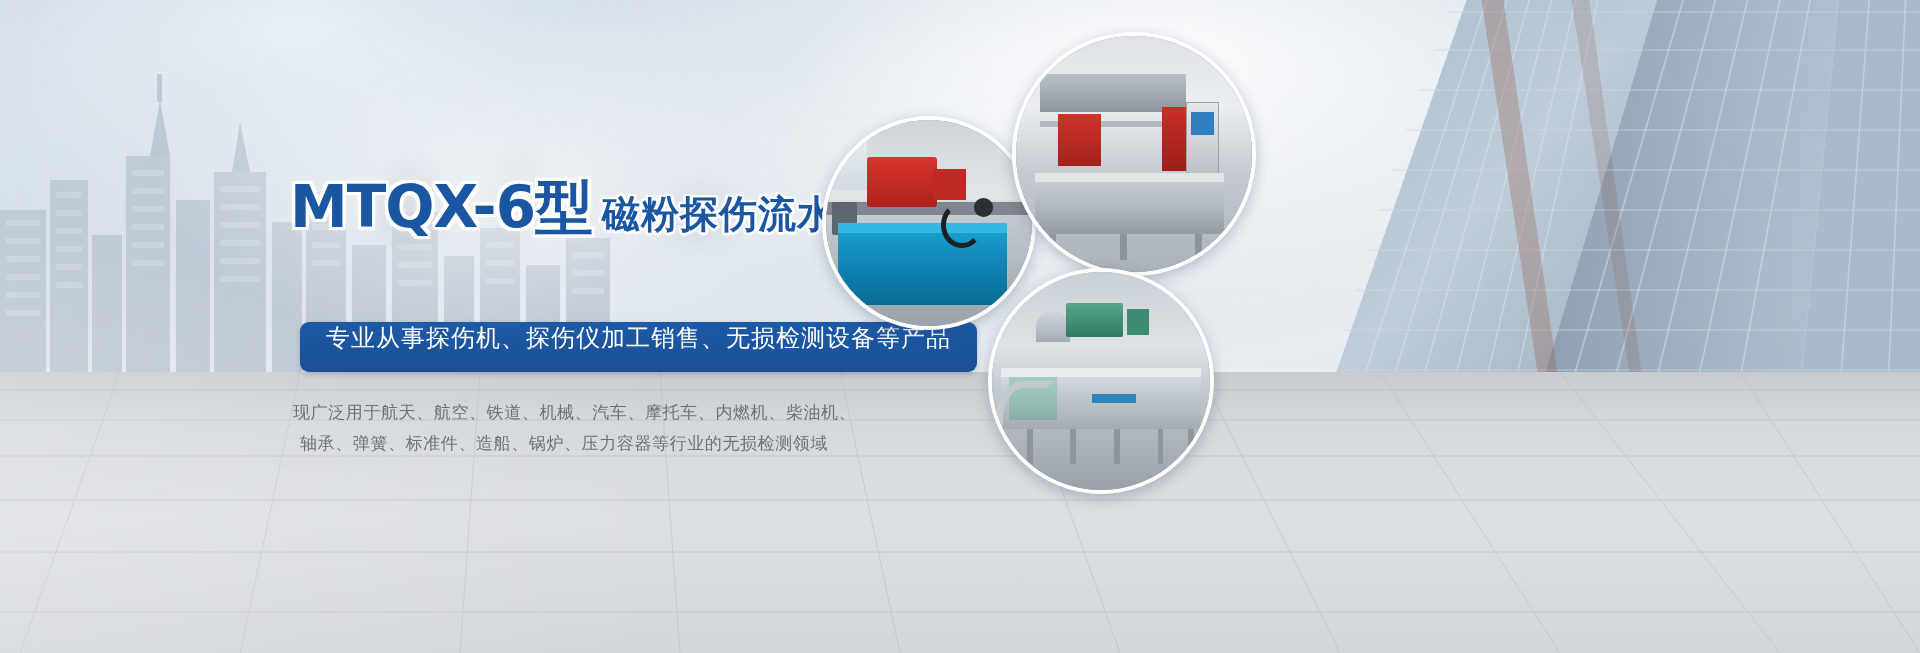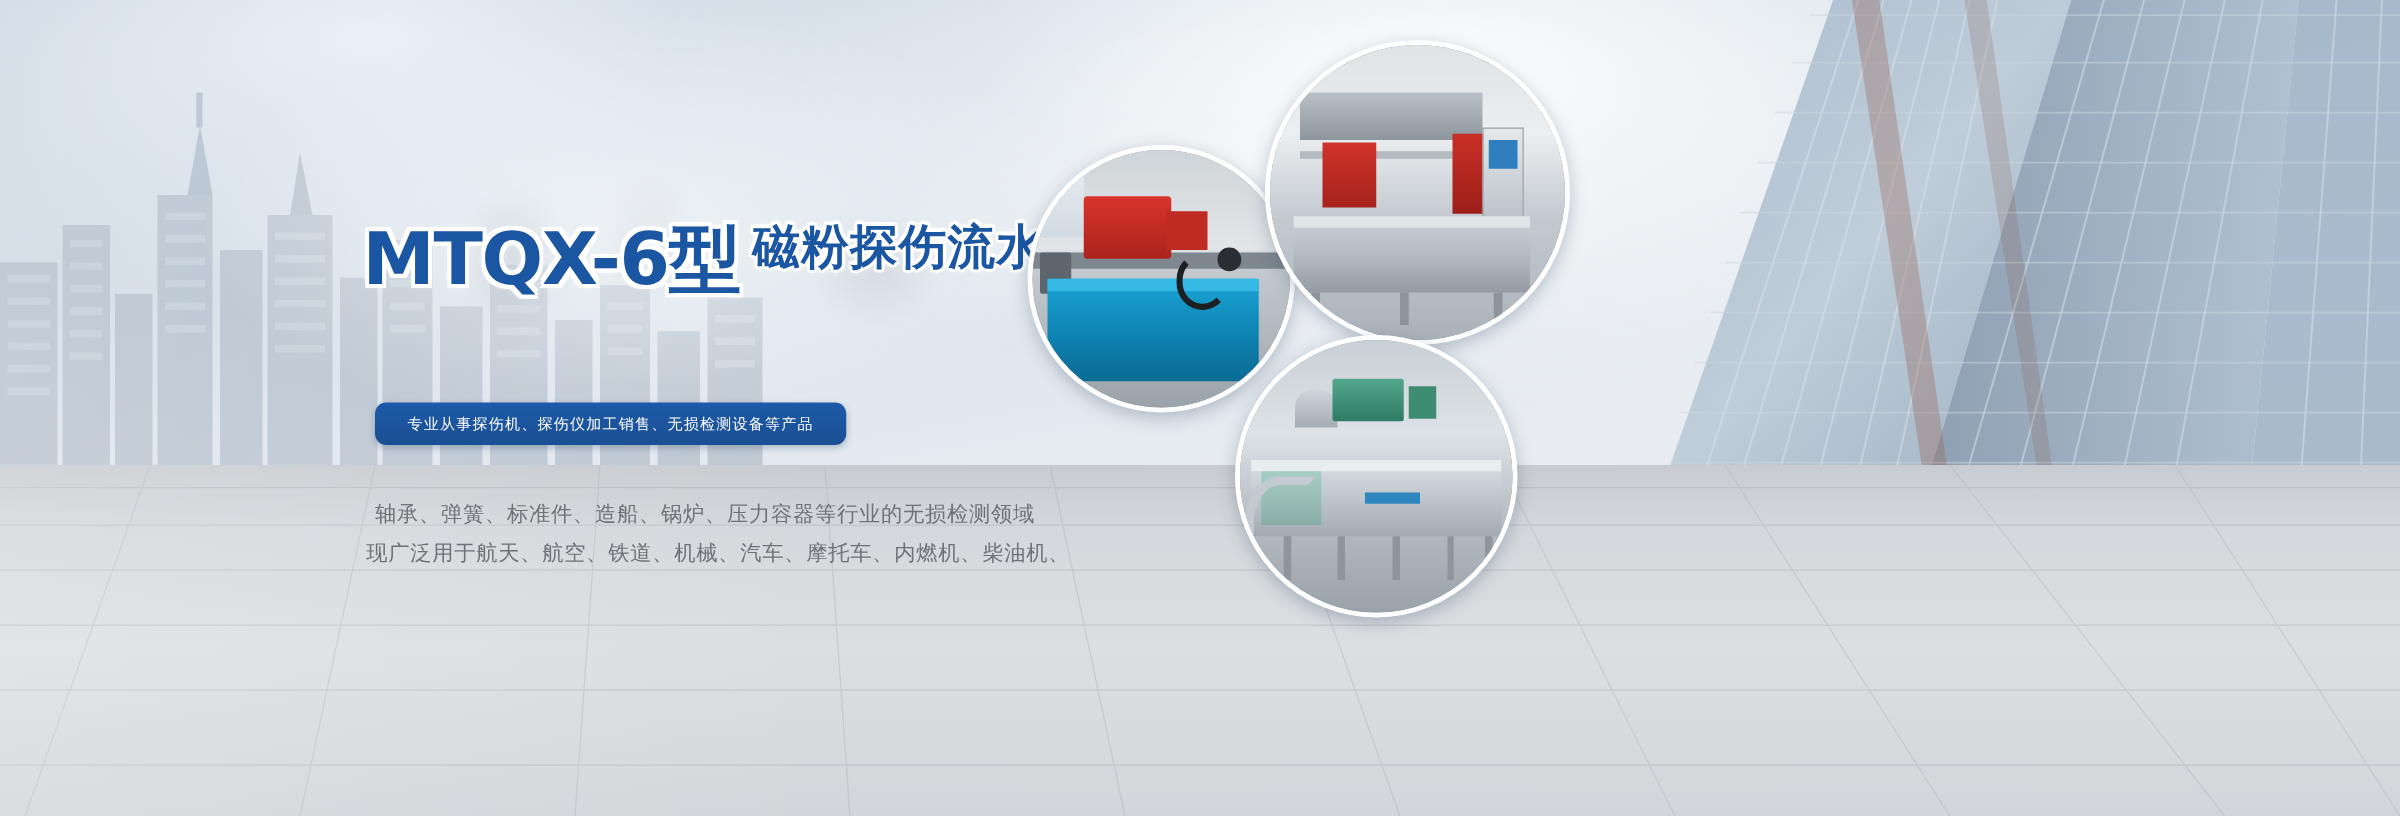--- a/index.html
+++ b/index.html
@@ -63,21 +63,21 @@
     font-size:30px;font-weight:bold;color:#f40f0c;
     letter-spacing:1.2px;white-space:nowrap;
     text-shadow:
       -2px -2px 0 #fff, 2px -2px 0 #fff, -2px 2px 0 #fff, 2px 2px 0 #fff,
       -3px 0 0 #fff, 3px 0 0 #fff, 0 -3px 0 #fff, 0 3px 0 #fff,
       0 0 6px rgba(255,255,255,.95);
   }
 
   .title-row{
     position:absolute;left:290px;top:178px;
-    display:flex;white-space:nowrap;
+    display:flex;align-items:flex-end;white-space:nowrap;
   }
   .title-model{
     font-size:58px;font-weight:bold;color:#1b56a3;
     letter-spacing:-1px;line-height:1;
     text-shadow:
       -2px -2px 0 #fff, 2px -2px 0 #fff, -2px 2px 0 #fff, 2px 2px 0 #fff,
       -3px 0 0 #fff, 3px 0 0 #fff, 0 -3px 0 #fff, 0 3px 0 #fff,
       -3px -3px 0 #fff, 3px -3px 0 #fff, -3px 3px 0 #fff, 3px 3px 0 #fff,
       0 0 8px rgba(255,255,255,.9);
   }
@@ -85,25 +85,25 @@
     font-size:38px;font-weight:bold;color:#1b56a3;
     letter-spacing:1px;line-height:1;margin-left:10px;padding-bottom:3px;
     text-shadow:
       -2px -2px 0 #fff, 2px -2px 0 #fff, -2px 2px 0 #fff, 2px 2px 0 #fff,
       -2.5px 0 0 #fff, 2.5px 0 0 #fff, 0 -2.5px 0 #fff, 0 2.5px 0 #fff,
       0 0 7px rgba(255,255,255,.9);
   }
 
   .pill{
     position:absolute;left:300px;top:322px;
-    height:34px;padding:0 26px;
-    display:flex;align-items:center;justify-content:center;
+    height:50px;padding:0 26px;
+    display:flex;justify-content:center;
     background:linear-gradient(180deg,#1d5aa8 0%,#1b4f93 100%);
     border-radius:9px;
-    font-size:12px;color:#fff;letter-spacing:1px;white-space:nowrap;
+    font-size:24px;color:#fff;letter-spacing:1px;white-space:nowrap;
     box-shadow:0 2px 5px rgba(20,50,90,.25);
   }
 
   .desc{
     position:absolute;left:293px;top:397px;width:520px;
     font-size:17px;color:#6d7277;line-height:31px;letter-spacing:.6px;
   }
   .desc-line{white-space:nowrap;}
   .desc-line.l2{padding-left:7px;}
 
@@ -310,22 +310,22 @@
     <div class="title-row">
       <span class="title-model">MTQX-6型</span>
       <span class="title-rest">磁粉探伤流水线</span>
     </div>
 
     <div class="pill">
       <span>专业从事探伤机、探伤仪加工销售、无损检测设备等产品</span>
     </div>
 
     <div class="desc">
+      <div class="desc-line l1">现广泛用于航天、航空、铁道、机械、汽车、摩托车、内燃机、柴油机、</div>
       <div class="desc-line l2">轴承、弹簧、标准件、造船、锅炉、压力容器等行业的无损检测领域</div>
-      <div class="desc-line l1">现广泛用于航天、航空、铁道、机械、汽车、摩托车、内燃机、柴油机、</div>
     </div>
   </div>
 
   <div class="photo photo-1">
     <div class="inner p1-bg">
       <div class="p1-win"></div>
       <div class="p1-shelf"></div>
       <div class="p1-red"></div>
       <div class="p1-red2"></div>
       <div class="p1-panel"></div>

